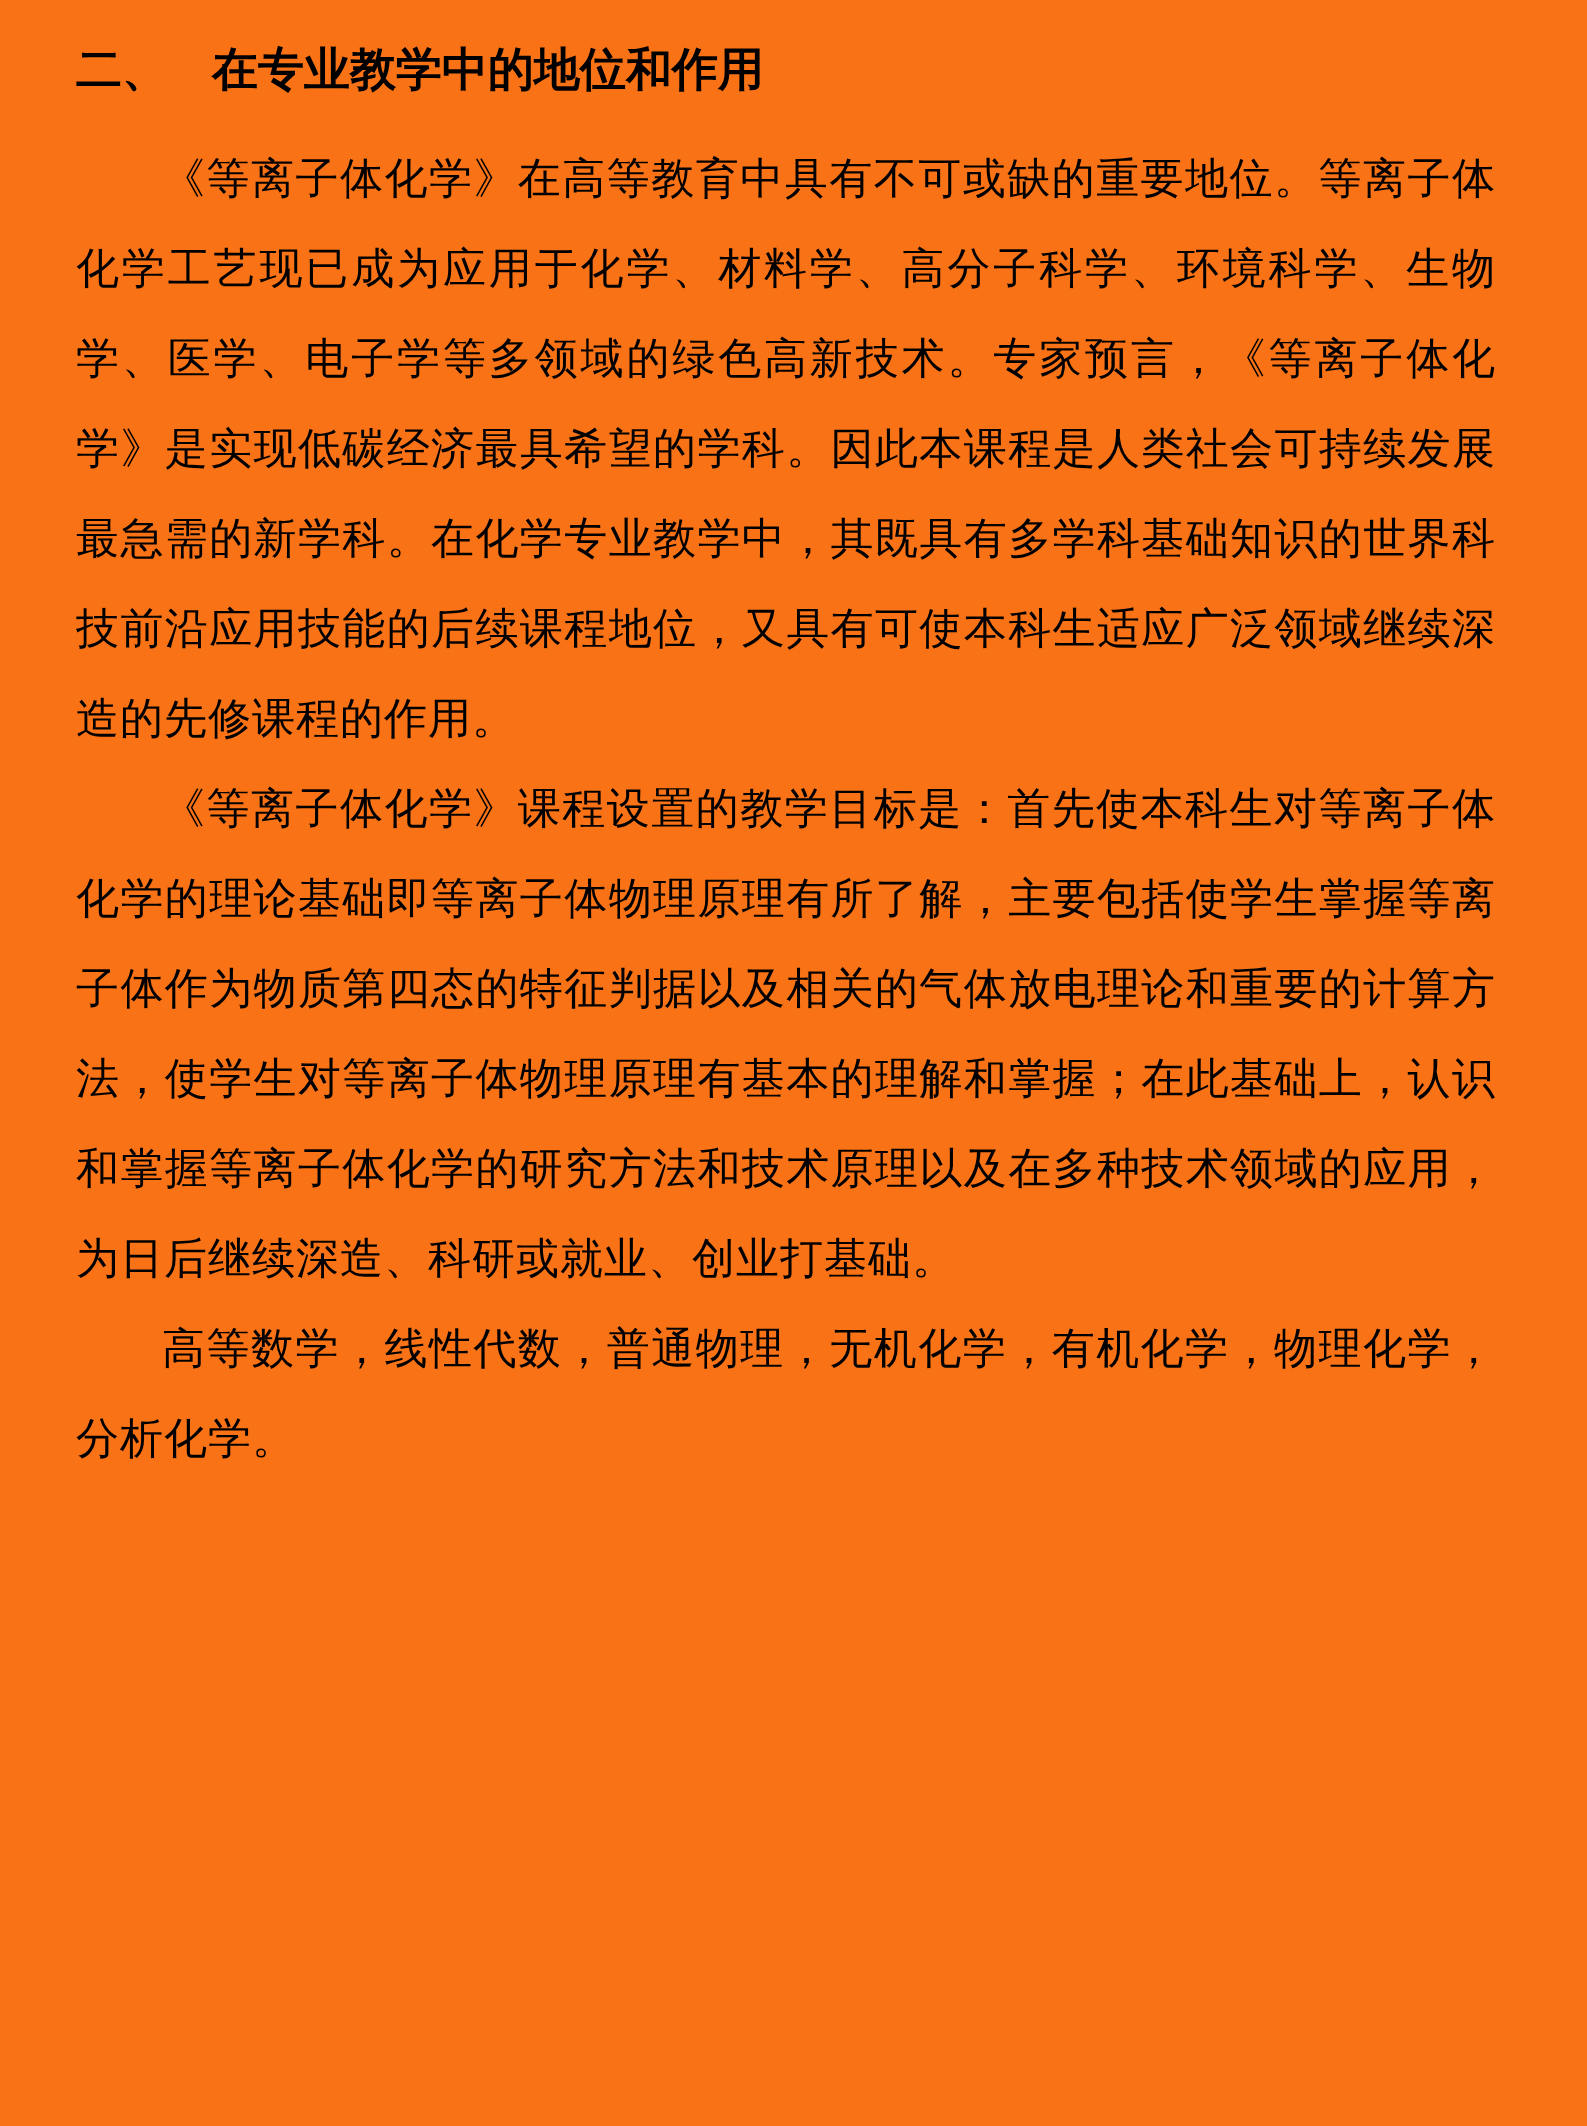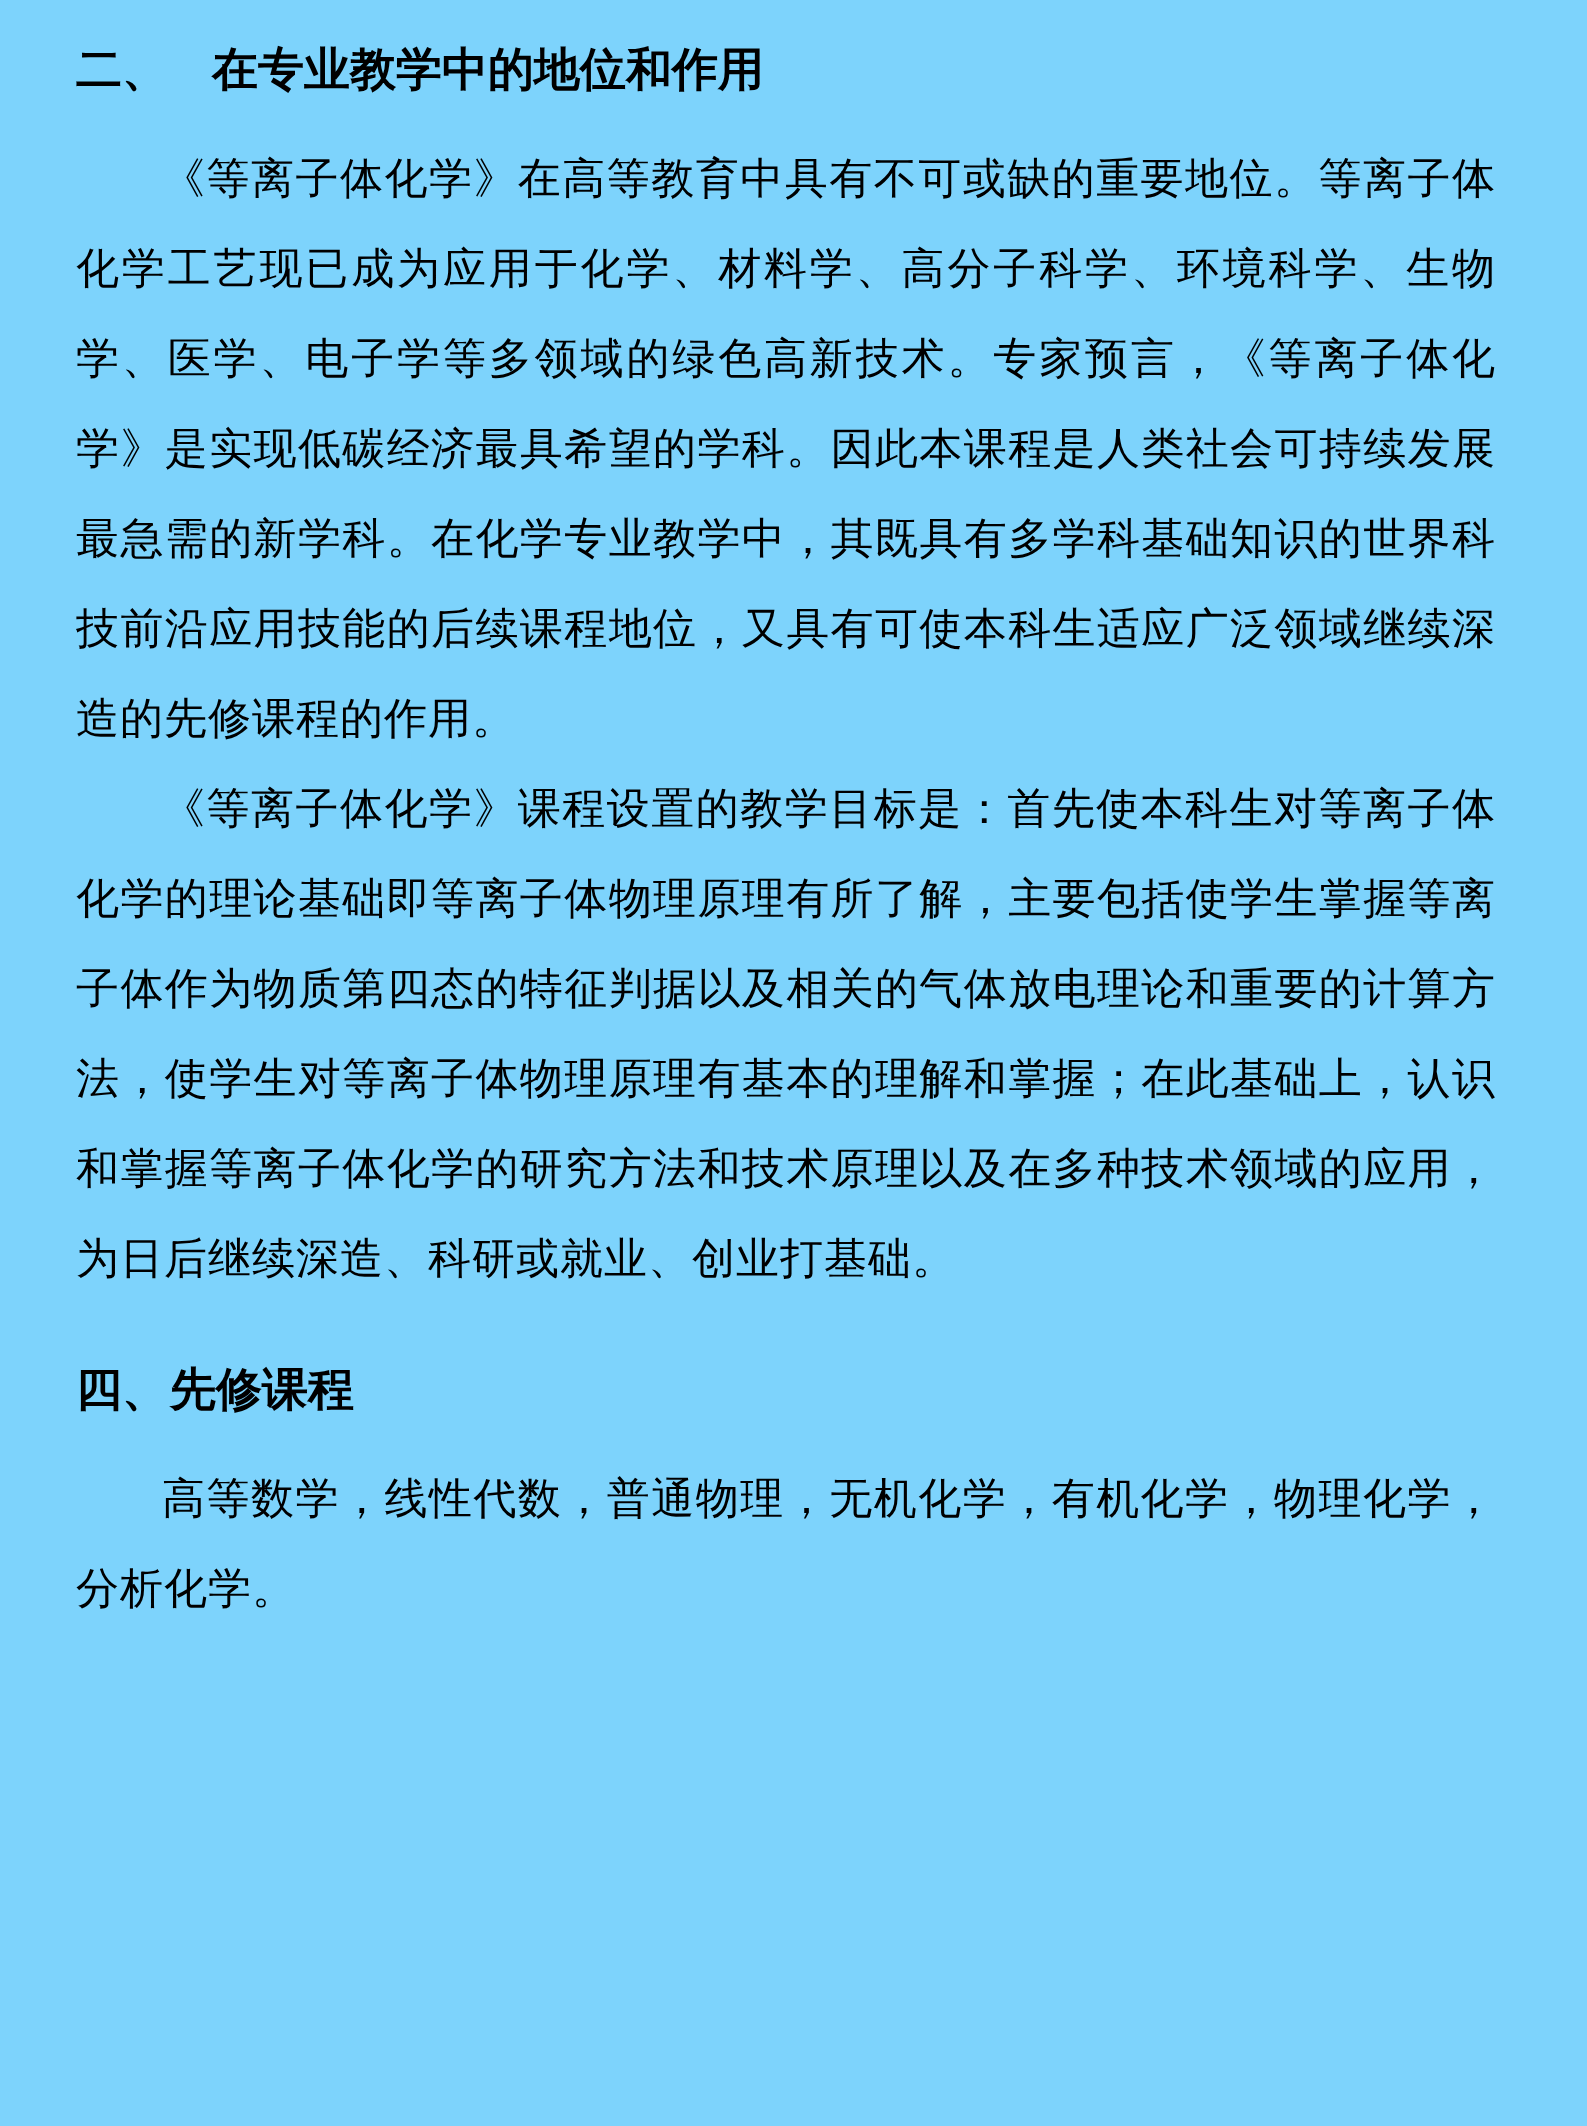--- a/index.html
+++ b/index.html
@@ -4,21 +4,21 @@
 <style>
   html, body {
     margin: 0;
     padding: 0;
     background: #ffffff;
   }
   .page {
     width: 1587px;
     height: 2126px;
     box-sizing: border-box;
-    background: #7dd3fc;
+    background: #f97316;
     color: #000000;
     padding: 28px 76px 40px 76px;
     font-family: "Liberation Serif", "DejaVu Serif", serif;
     overflow: hidden;
   }
   h2.sec-heading {
     font-family: "Liberation Sans", "DejaVu Sans", sans-serif;
     font-weight: bold;
     font-size: 46px;
     line-height: 1.3;
@@ -57,19 +57,16 @@
       <span class="h-num wide-gap">二、</span><span>在专业教学中的地位和作用</span>
     </h2>
     <p class="body-para">《等离子体化学》在高等教育中具有不可或缺的重要地位。等离子体化学工艺现已成为应用于化学、材料学、高分子科学、环境科学、生物学、医学、电子学等多领域的绿色高新技术。专家预言，《等离子体化学》是实现低碳经济最具希望的学科。因此本课程是人类社会可持续发展最急需的新学科。在化学专业教学中，其既具有多学科基础知识的世界科技前沿应用技能的后续课程地位，又具有可使本科生适应广泛领域继续深造的先修课程的作用。</p>
   </section>
 
   <section>
     <p class="body-para">《等离子体化学》课程设置的教学目标是：首先使本科生对等离子体化学的理论基础即等离子体物理原理有所了解，主要包括使学生掌握等离子体作为物质第四态的特征判据以及相关的气体放电理论和重要的计算方法，使学生对等离子体物理原理有基本的理解和掌握；在此基础上，认识和掌握等离子体化学的研究方法和技术原理以及在多种技术领域的应用，为日后继续深造、科研或就业、创业打基础。</p>
   </section>
 
   <section>
-    <h2 class="sec-heading">
-      <span class="h-num">四、</span><span>先修课程</span>
-    </h2>
     <p class="body-para">高等数学，线性代数，普通物理，无机化学，有机化学，物理化学，分析化学。</p>
   </section>
 
 </div>
 
 </body></html>

